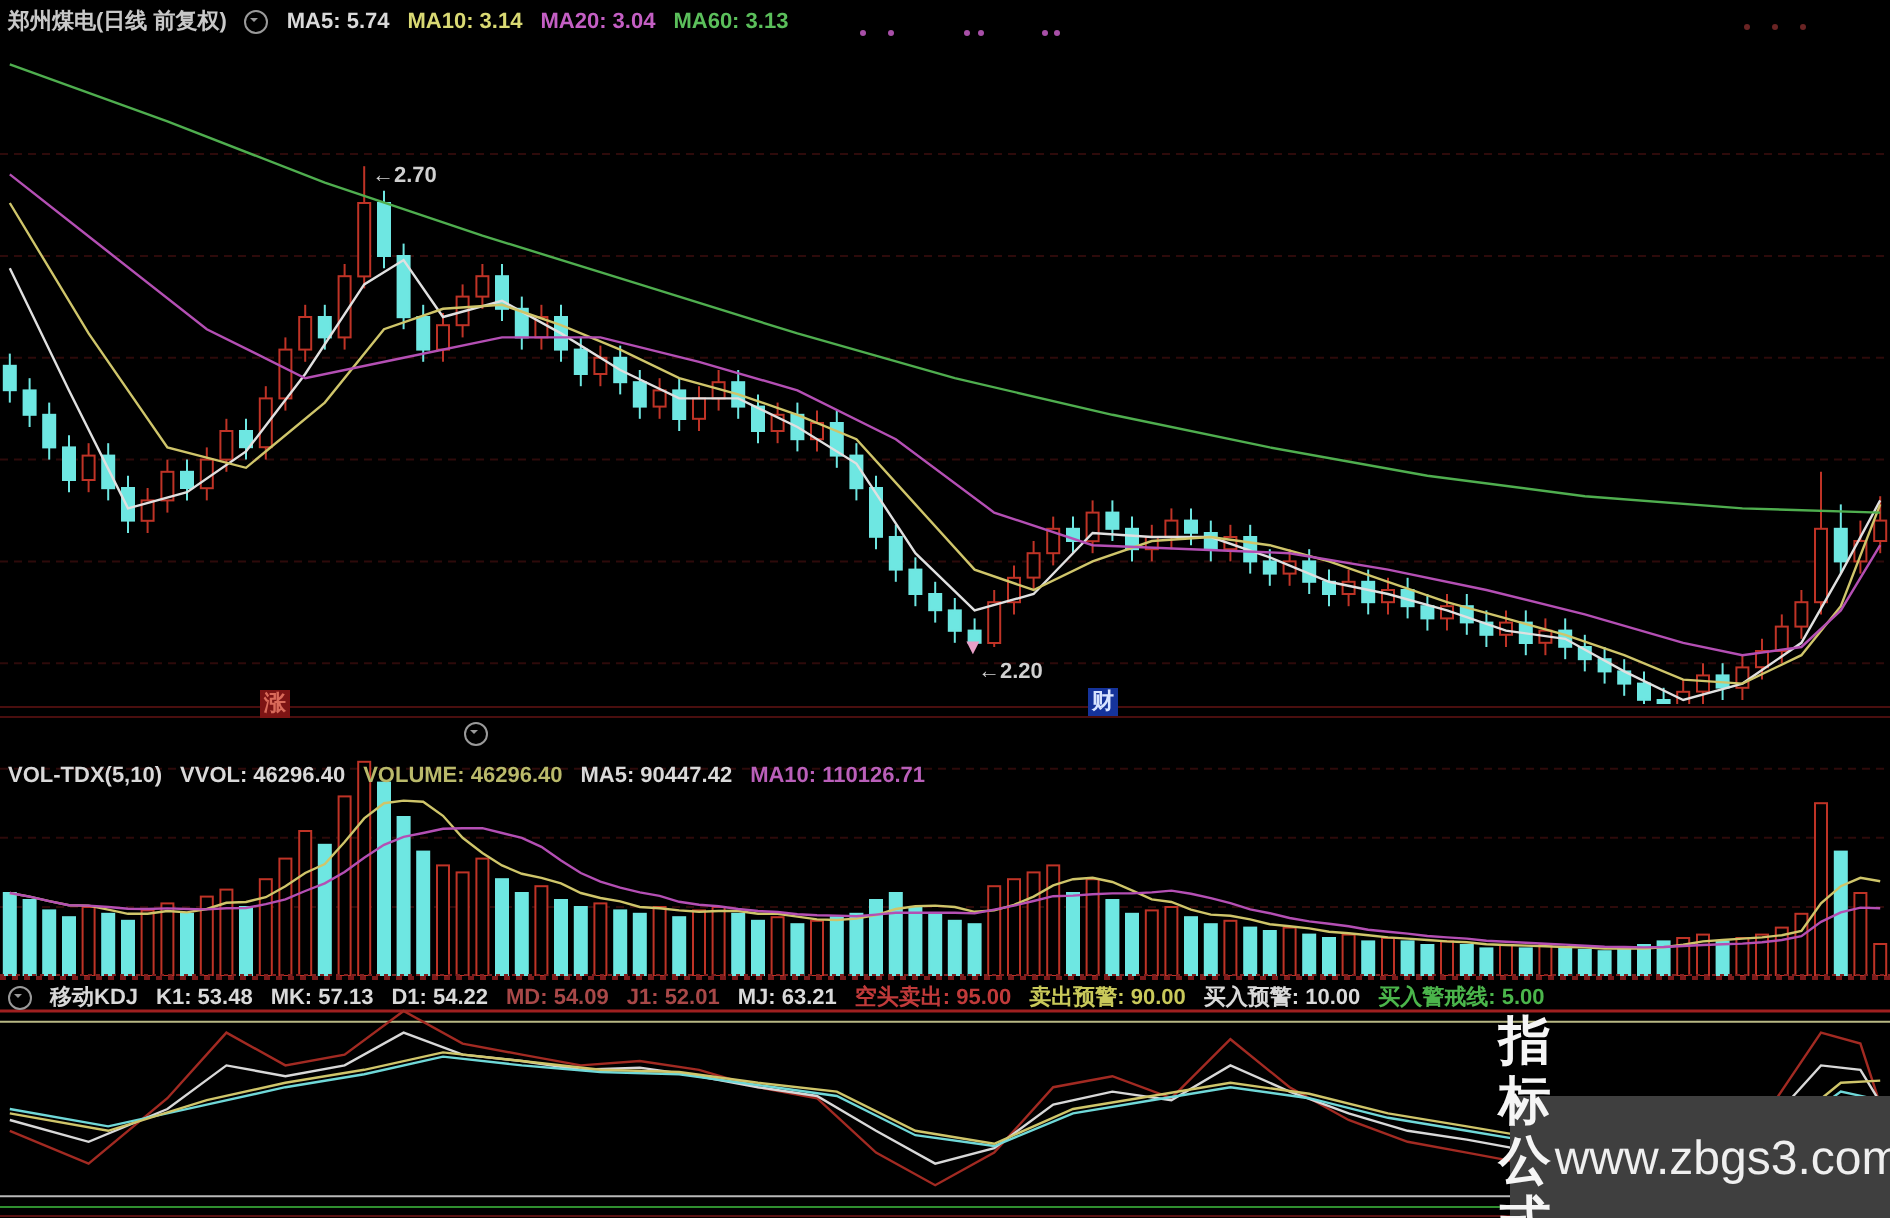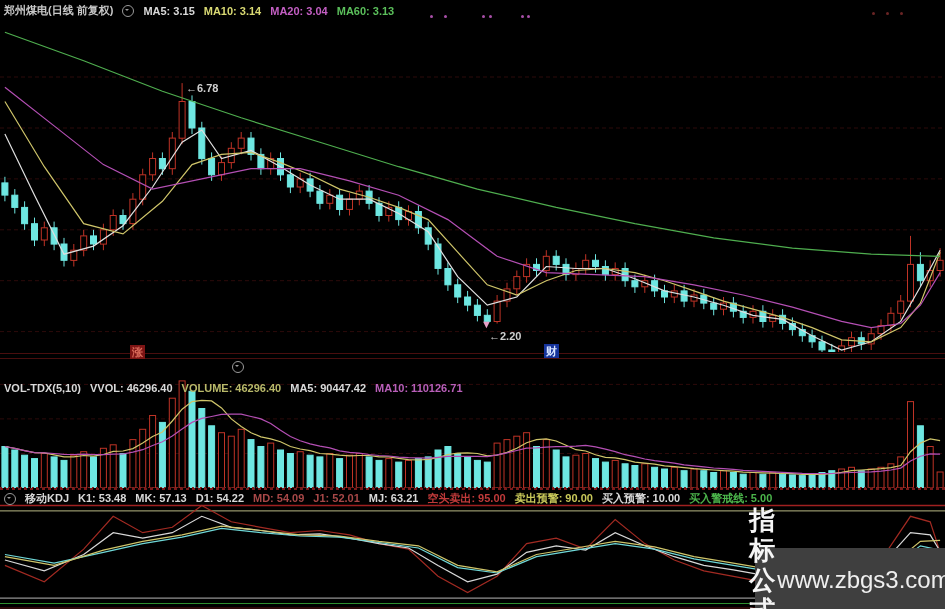--- a/index.html
+++ b/index.html
@@ -25,21 +25,21 @@
   #wm2{font-size:24px;color:#efefef;line-height:24px;}
 </style>
 </head>
 <body>
 
 <div id="app">
 
   <div class="hdr" id="title-bar" style="top:3px;">
     <span id="title" style="color:#c8c8c8;">郑州煤电(日线 前复权)</span>
     <span class="circ"></span>
-    <span id="ma-labels"><span style="color: rgb(217, 217, 217); margin-right: 9px;">MA5: 3.15</span><span style="color: rgb(217, 217, 115); margin-right: 9px;">MA10: 3.14</span><span style="color: rgb(196, 95, 196); margin-right: 9px;">MA20: 3.04</span><span style="color: rgb(91, 191, 91); margin-right: 9px;">MA60: 3.13</span></span>
+    <span id="ma-labels"><span style="color: rgb(217, 217, 217); margin-right: 9px;">MA5: 5.74</span><span style="color: rgb(217, 217, 115); margin-right: 9px;">MA10: 3.14</span><span style="color: rgb(196, 95, 196); margin-right: 9px;">MA20: 3.04</span><span style="color: rgb(91, 191, 91); margin-right: 9px;">MA60: 3.13</span></span>
   </div>
 
   <svg id="price-svg" width="945" height="332" viewBox="0 0 945 332" style="top:20px;">
       <line x1="0" x2="945" y1="57.0" y2="57.0" stroke="#2d0a0a" stroke-width="1" stroke-dasharray="4,3"></line>
       <line x1="0" x2="945" y1="108.0" y2="108.0" stroke="#2d0a0a" stroke-width="1" stroke-dasharray="4,3"></line>
       <line x1="0" x2="945" y1="158.9" y2="158.9" stroke="#2d0a0a" stroke-width="1" stroke-dasharray="4,3"></line>
       <line x1="0" x2="945" y1="209.8" y2="209.8" stroke="#2d0a0a" stroke-width="1" stroke-dasharray="4,3"></line>
       <line x1="0" x2="945" y1="260.7" y2="260.7" stroke="#2d0a0a" stroke-width="1" stroke-dasharray="4,3"></line>
       <line x1="0" x2="945" y1="311.6" y2="311.6" stroke="#2d0a0a" stroke-width="1" stroke-dasharray="4,3"></line>
       <line x1="4.9" x2="4.9" y1="156.8" y2="181.3" stroke="#6ee7e2" stroke-width="1"></line>
@@ -367,21 +367,21 @@
       <line x1="0" x2="945" y1="98.1" y2="98.1" stroke="#b8b8b8" stroke-width="1"></line>
       <line x1="0" x2="945" y1="103.5" y2="103.5" stroke="#2f8f2f" stroke-width="1"></line>
       <polyline fill="none" stroke="#a22a22" stroke-width="1.2" points="4.9,65.4 44.3,81.8 83.7,49.1 113.2,16.3 142.7,32.7 172.3,27.3 201.8,5.5 231.3,21.8 260.9,27.3 290.4,32.7 319.9,30.5 349.5,34.9 379.0,43.6 408.5,49.1 438.0,76.3 467.6,92.6 497.1,76.3 526.6,43.6 556.2,38.1 585.7,49.1 615.2,19.6 644.8,43.6 674.3,60.0 703.8,70.9 733.4,76.3 762.9,81.8 792.4,87.2 822.0,98.1 851.5,87.2 881.0,60.0 910.5,16.3 930.2,21.8 940.1,52.3"></polyline>
       <polyline fill="none" stroke="#d8d8d8" stroke-width="1.2" points="4.9,60.0 44.3,70.9 83.7,54.5 113.2,32.7 142.7,38.1 172.3,32.7 201.8,16.3 231.3,27.3 260.9,30.5 290.4,34.9 319.9,33.8 349.5,38.1 379.0,43.6 408.5,48.0 438.0,65.4 467.6,81.8 497.1,74.1 526.6,52.3 556.2,45.8 585.7,50.1 615.2,32.7 644.8,45.8 674.3,56.7 703.8,65.4 733.4,69.8 762.9,75.2 792.4,79.6 822.0,89.4 851.5,82.8 881.0,65.4 910.5,32.7 930.2,34.9 940.1,51.2"></polyline>
       <polyline fill="none" stroke="#6fd8d8" stroke-width="1.2" points="4.9,54.5 54.1,63.2 103.4,52.3 142.7,43.6 182.1,37.1 221.5,28.3 260.9,32.7 300.2,36.0 339.6,37.1 379.0,42.5 418.4,48.0 457.7,67.6 497.1,73.0 536.5,56.7 575.9,50.1 615.2,43.6 654.6,49.1 694.0,58.9 733.4,65.4 772.7,71.9 812.1,80.7 851.5,82.8 890.9,67.6 920.4,45.8 940.1,50.1"></polyline>
       <polyline fill="none" stroke="#cfc56a" stroke-width="1.2" points="4.9,56.7 54.1,65.4 103.4,50.1 142.7,41.4 182.1,34.9 221.5,26.2 260.9,30.5 300.2,34.9 339.6,36.0 379.0,41.4 418.4,45.8 457.7,65.4 497.1,71.9 536.5,54.5 575.9,48.0 615.2,41.4 654.6,46.9 694.0,56.7 733.4,63.2 772.7,69.8 812.1,78.5 851.5,80.7 890.9,65.4 920.4,41.4 940.1,40.3"></polyline>
       <line x1="0" x2="945" y1="108" y2="108" stroke="#5a1212" stroke-width="1"></line>
     </svg>
 
   <div id="anno-layer">
-      <span class="anno" style="left: 186px; top: 82px; color: rgb(208, 208, 208);">←6.78</span>
+      <span class="anno" style="left: 186px; top: 82px; color: rgb(208, 208, 208);">←2.70</span>
       <span class="anno" style="left: 481px; top: 318px; color: rgb(232, 160, 200);">▼</span>
       <span class="anno" style="left: 489px; top: 330px; color: rgb(208, 208, 208);">←2.20</span>
       <span class="badge" style="left: 130px; top: 345px; background: rgb(125, 20, 20); color: rgb(217, 106, 90);">涨</span>
       <span class="badge" style="left: 544px; top: 344px; background: rgb(21, 51, 155); color: rgb(216, 228, 255);">财</span>
       <span class="dot" style="left: 430px; top: 15px; background: rgb(168, 79, 168);"></span>
       <span class="dot" style="left: 444px; top: 15px; background: rgb(168, 79, 168);"></span>
       <span class="dot" style="left: 482px; top: 15px; background: rgb(168, 79, 168);"></span>
       <span class="dot" style="left: 489px; top: 15px; background: rgb(168, 79, 168);"></span>
       <span class="dot" style="left: 521px; top: 15px; background: rgb(168, 79, 168);"></span>
       <span class="dot" style="left: 527px; top: 15px; background: rgb(168, 79, 168);"></span>

